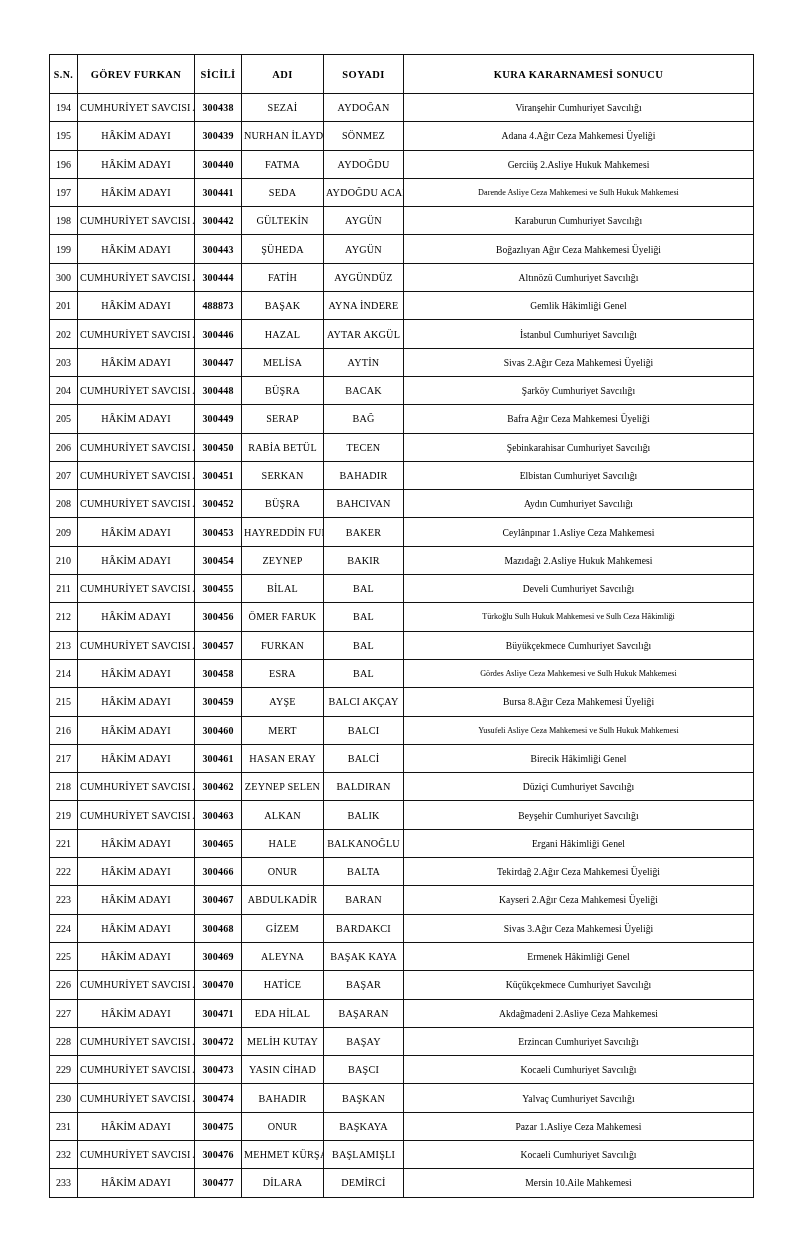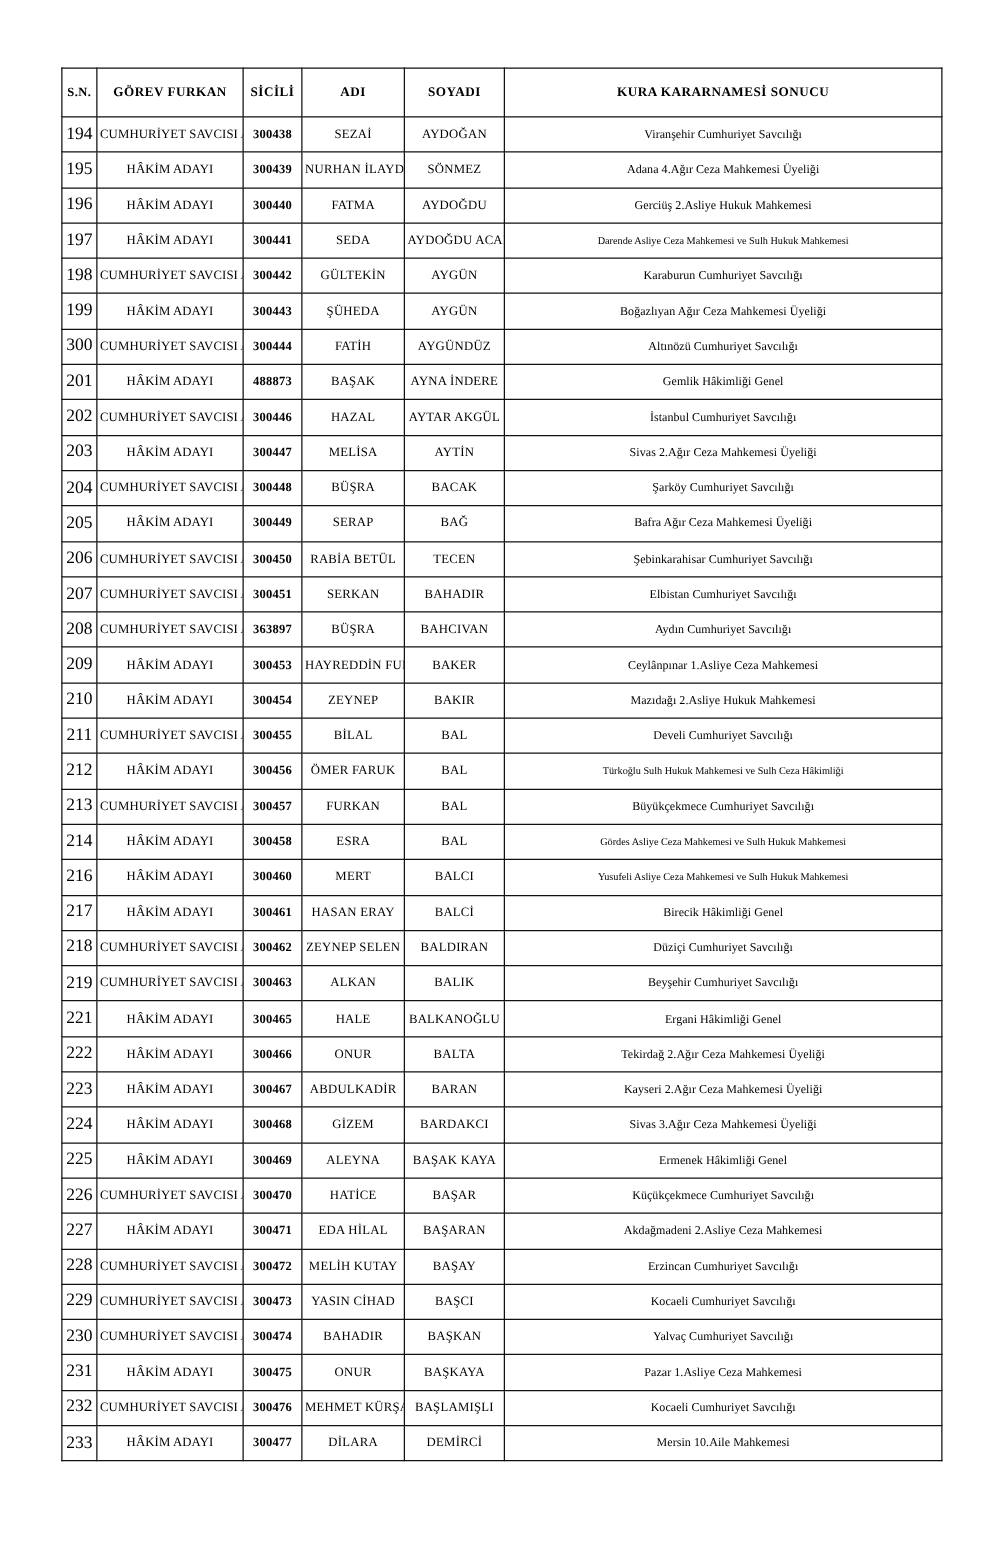--- a/index.html
+++ b/index.html
@@ -58,21 +58,21 @@
     font-size: 10px;
   }
   table.kura thead th.h-sonuc {
     font-size: 10.5px;
   }
   table.kura tbody td {
     height: 27.3px;
     font-size: 10.5px;
   }
   table.kura tbody td.col-sn {
-    font-size: 14px;
+    font-size: 10px;
   }
   table.kura tbody td.col-sicil {
     font-size: 10px;
     letter-spacing: 0.2px;
     font-weight: bold;
   }
   table.kura tbody td.col-gorev {
     font-size: 10.2px;
     letter-spacing: 0.1px;
   }
@@ -223,21 +223,21 @@
             <td class="col-sn">207</td>
             <td class="col-gorev">CUMHURİYET SAVCISI ADAYI</td>
             <td class="col-sicil">300451</td>
             <td class="col-adi">SERKAN</td>
             <td class="col-soyadi">BAHADIR</td>
             <td class="col-sonuc">Elbistan Cumhuriyet Savcılığı</td>
           </tr>
           <tr>
             <td class="col-sn">208</td>
             <td class="col-gorev">CUMHURİYET SAVCISI ADAYI</td>
-            <td class="col-sicil">363897</td>
+            <td class="col-sicil">300452</td>
             <td class="col-adi">BÜŞRA</td>
             <td class="col-soyadi">BAHCIVAN</td>
             <td class="col-sonuc">Aydın Cumhuriyet Savcılığı</td>
           </tr>
           <tr>
             <td class="col-sn">209</td>
             <td class="col-gorev">HÂKİM ADAYI</td>
             <td class="col-sicil">300453</td>
             <td class="col-adi">HAYREDDİN FURKAN</td>
             <td class="col-soyadi">BAKER</td>
@@ -275,20 +275,28 @@
             <td class="col-soyadi">BAL</td>
             <td class="col-sonuc">Büyükçekmece Cumhuriyet Savcılığı</td>
           </tr>
           <tr>
             <td class="col-sn">214</td>
             <td class="col-gorev">HÂKİM ADAYI</td>
             <td class="col-sicil">300458</td>
             <td class="col-adi">ESRA</td>
             <td class="col-soyadi">BAL</td>
             <td class="col-sonuc shrink">Gördes Asliye Ceza Mahkemesi ve Sulh Hukuk Mahkemesi</td>
+          </tr>
+          <tr>
+            <td class="col-sn">215</td>
+            <td class="col-gorev">HÂKİM ADAYI</td>
+            <td class="col-sicil">300459</td>
+            <td class="col-adi">AYŞE</td>
+            <td class="col-soyadi">BALCI AKÇAY</td>
+            <td class="col-sonuc">Bursa 8.Ağır Ceza Mahkemesi Üyeliği</td>
           </tr>
           <tr>
             <td class="col-sn">216</td>
             <td class="col-gorev">HÂKİM ADAYI</td>
             <td class="col-sicil">300460</td>
             <td class="col-adi">MERT</td>
             <td class="col-soyadi">BALCI</td>
             <td class="col-sonuc shrink">Yusufeli Asliye Ceza Mahkemesi ve Sulh Hukuk Mahkemesi</td>
           </tr>
           <tr>

